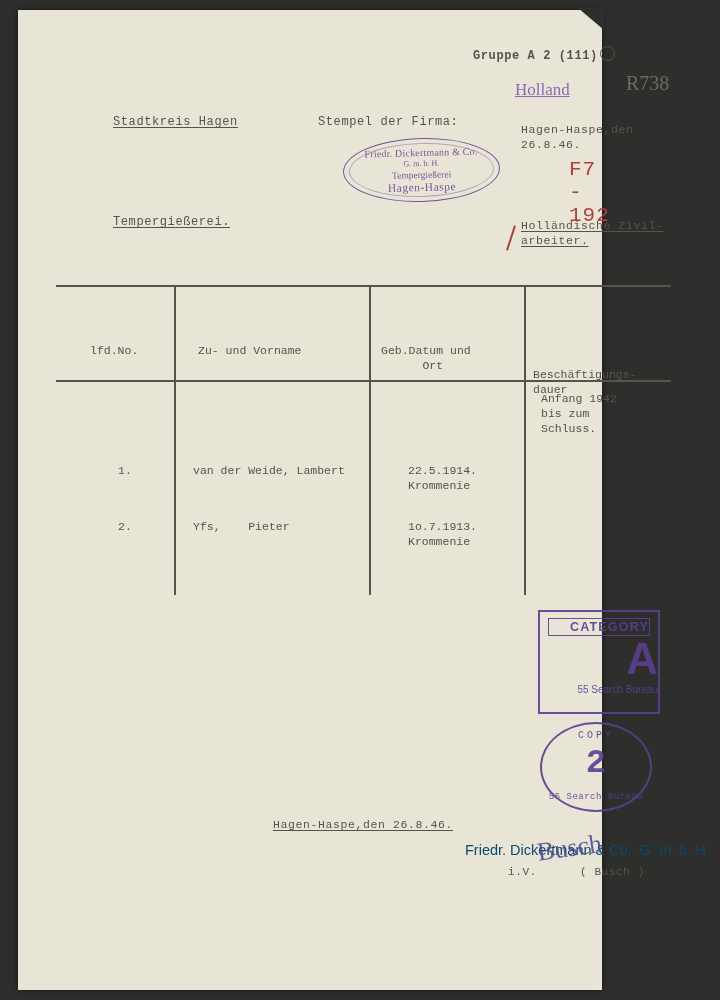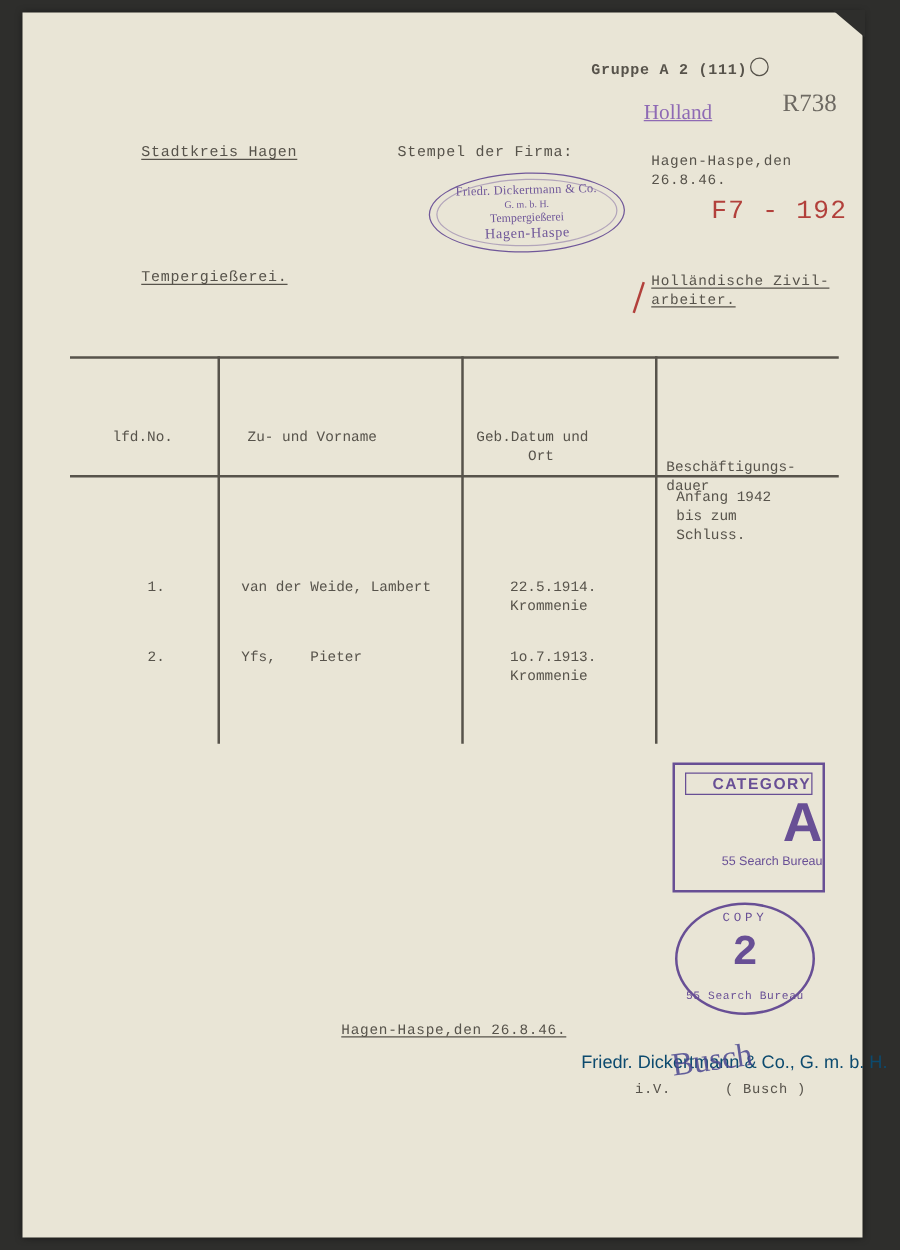--- a/index.html
+++ b/index.html
@@ -4,21 +4,21 @@
 <style>
   html,body{margin:0;padding:0;}
   body{
     width:720px;height:1000px;overflow:hidden;
     background:#2e2e2c;
     font-family:"Liberation Mono", monospace;
   }
   #sheet{
     position:absolute;
     left:18px;top:10px;
-    width:672px;height:980px;
+    width:584px;height:980px;
     background:#e9e5d6;
     box-shadow:0 0 6px rgba(0,0,0,.55);
   }
   
   #sheet:before{
     content:"";position:absolute;inset:0;
     background:
       radial-gradient(circle at 18% 12%, rgba(255,255,255,.55), rgba(255,255,255,0) 42%),
       radial-gradient(circle at 85% 8%, rgba(0,0,0,.045), rgba(0,0,0,0) 38%),
       radial-gradient(circle at 70% 92%, rgba(0,0,0,.05), rgba(0,0,0,0) 45%),

